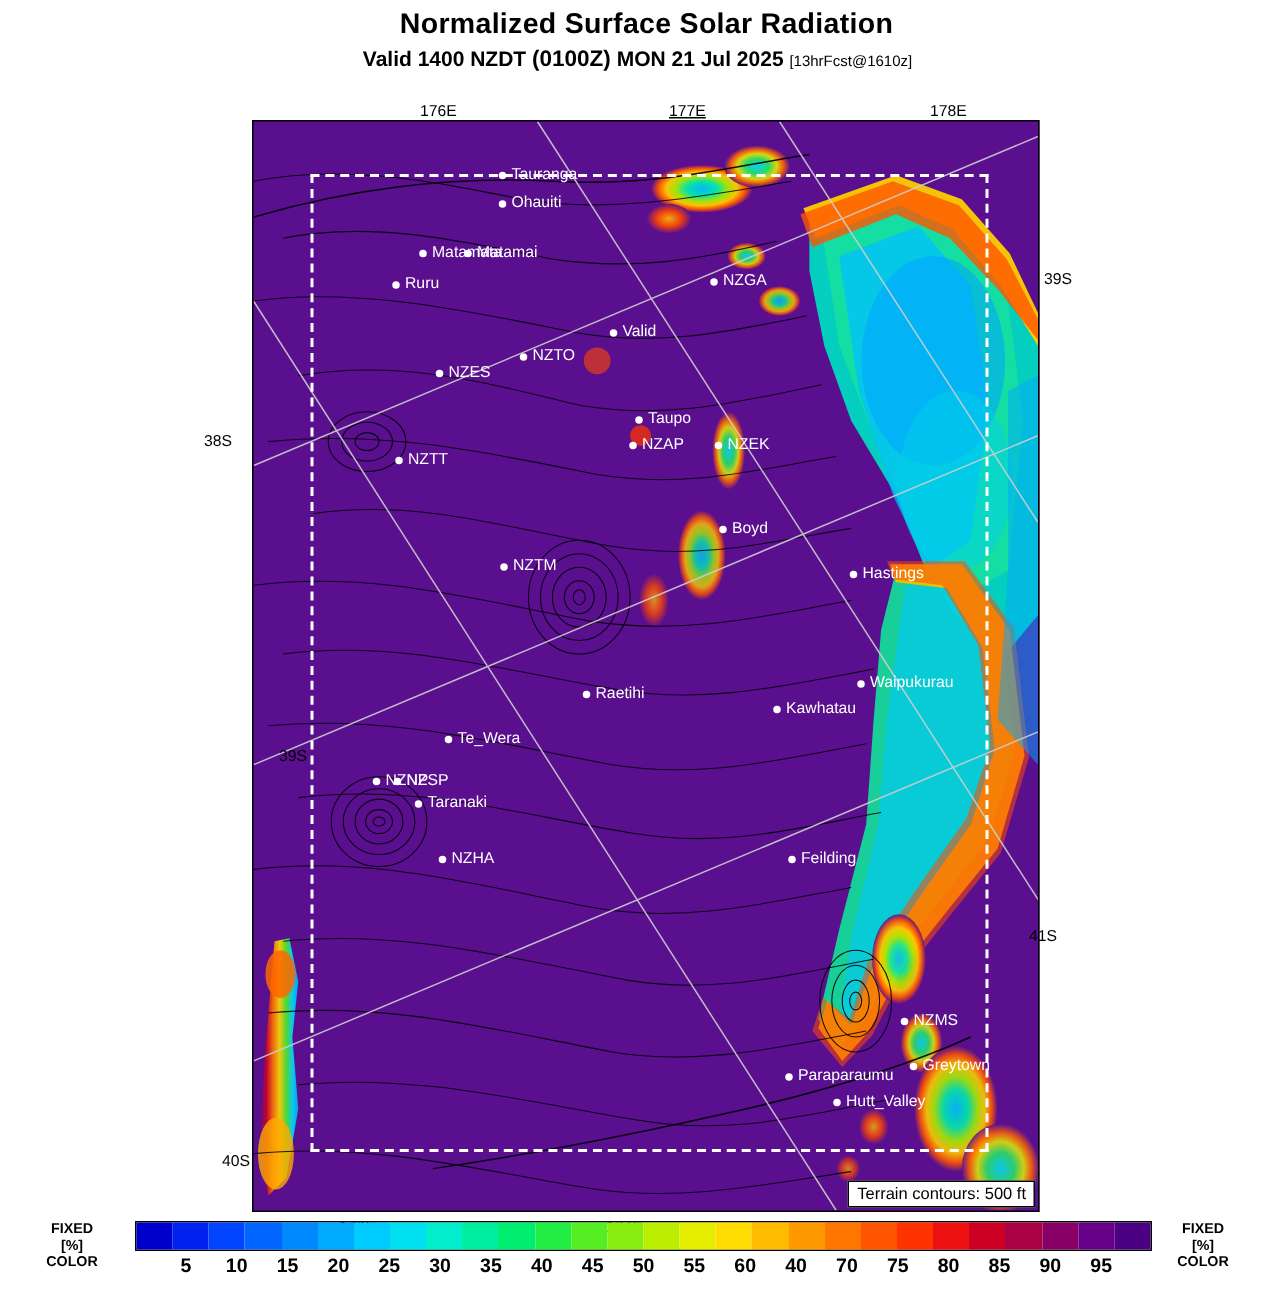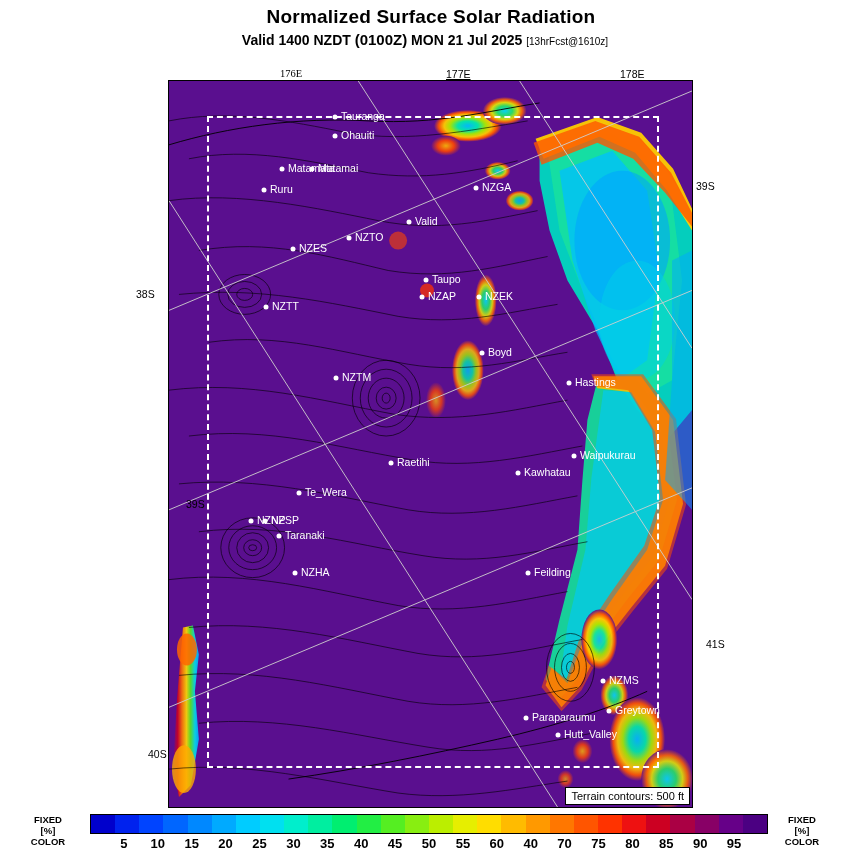--- a/index.html
+++ b/index.html
@@ -458,30 +458,30 @@
         <div class="city" style="left: 389px; top: 654px;">
           <span class="dot"></span>
           <span class="nm">Hutt_Valley</span>
         </div>
       </div>
 
     <div class="contour-note">Terrain contours: 500 ft</div>
   </div>
 
   <div id="axis-layer">
-      <div class="axis-label" style="left: 112px; top: -12px; font-family: Liberation Serif, serif;">176E</div>
+      <div class="axis-label" style="left: 112px; top: -12px;">176E</div>
       <div class="axis-label" style="left: 278px; top: -12px; text-decoration: underline;">177E</div>
       <div class="axis-label" style="left: 452px; top: -12px;">178E</div>
       <div class="axis-label" style="left: 58px; top: 732px;">173E</div>
       <div class="axis-label" style="left: 236px; top: 732px;">174E</div>
       <div class="axis-label" style="left: 528px; top: 100px;">39S</div>
       <div class="axis-label" style="left: -32px; top: 208px;">38S</div>
       <div class="axis-label" style="left: 18px; top: 418px;">39S</div>
-      <div class="axis-label" style="left: 518px; top: 558px; margin-left: 20px;">41S</div>
-      <div class="axis-label" style="left: -20px; top: 668px;">40S</div>
+      <div class="axis-label" style="left: 518px; top: 538px;">41S</div>
+      <div class="axis-label" style="left: -20px; top: 688px;">40S</div>
     </div>
 </div>
 
 <div class="cbar-wrap">
   <div class="cbar-side left">
     <div>FIXED</div>
     <div>[%]</div>
     <div>COLOR</div>
   </div>
   <div class="cbar-strip" id="cbar-strip">

